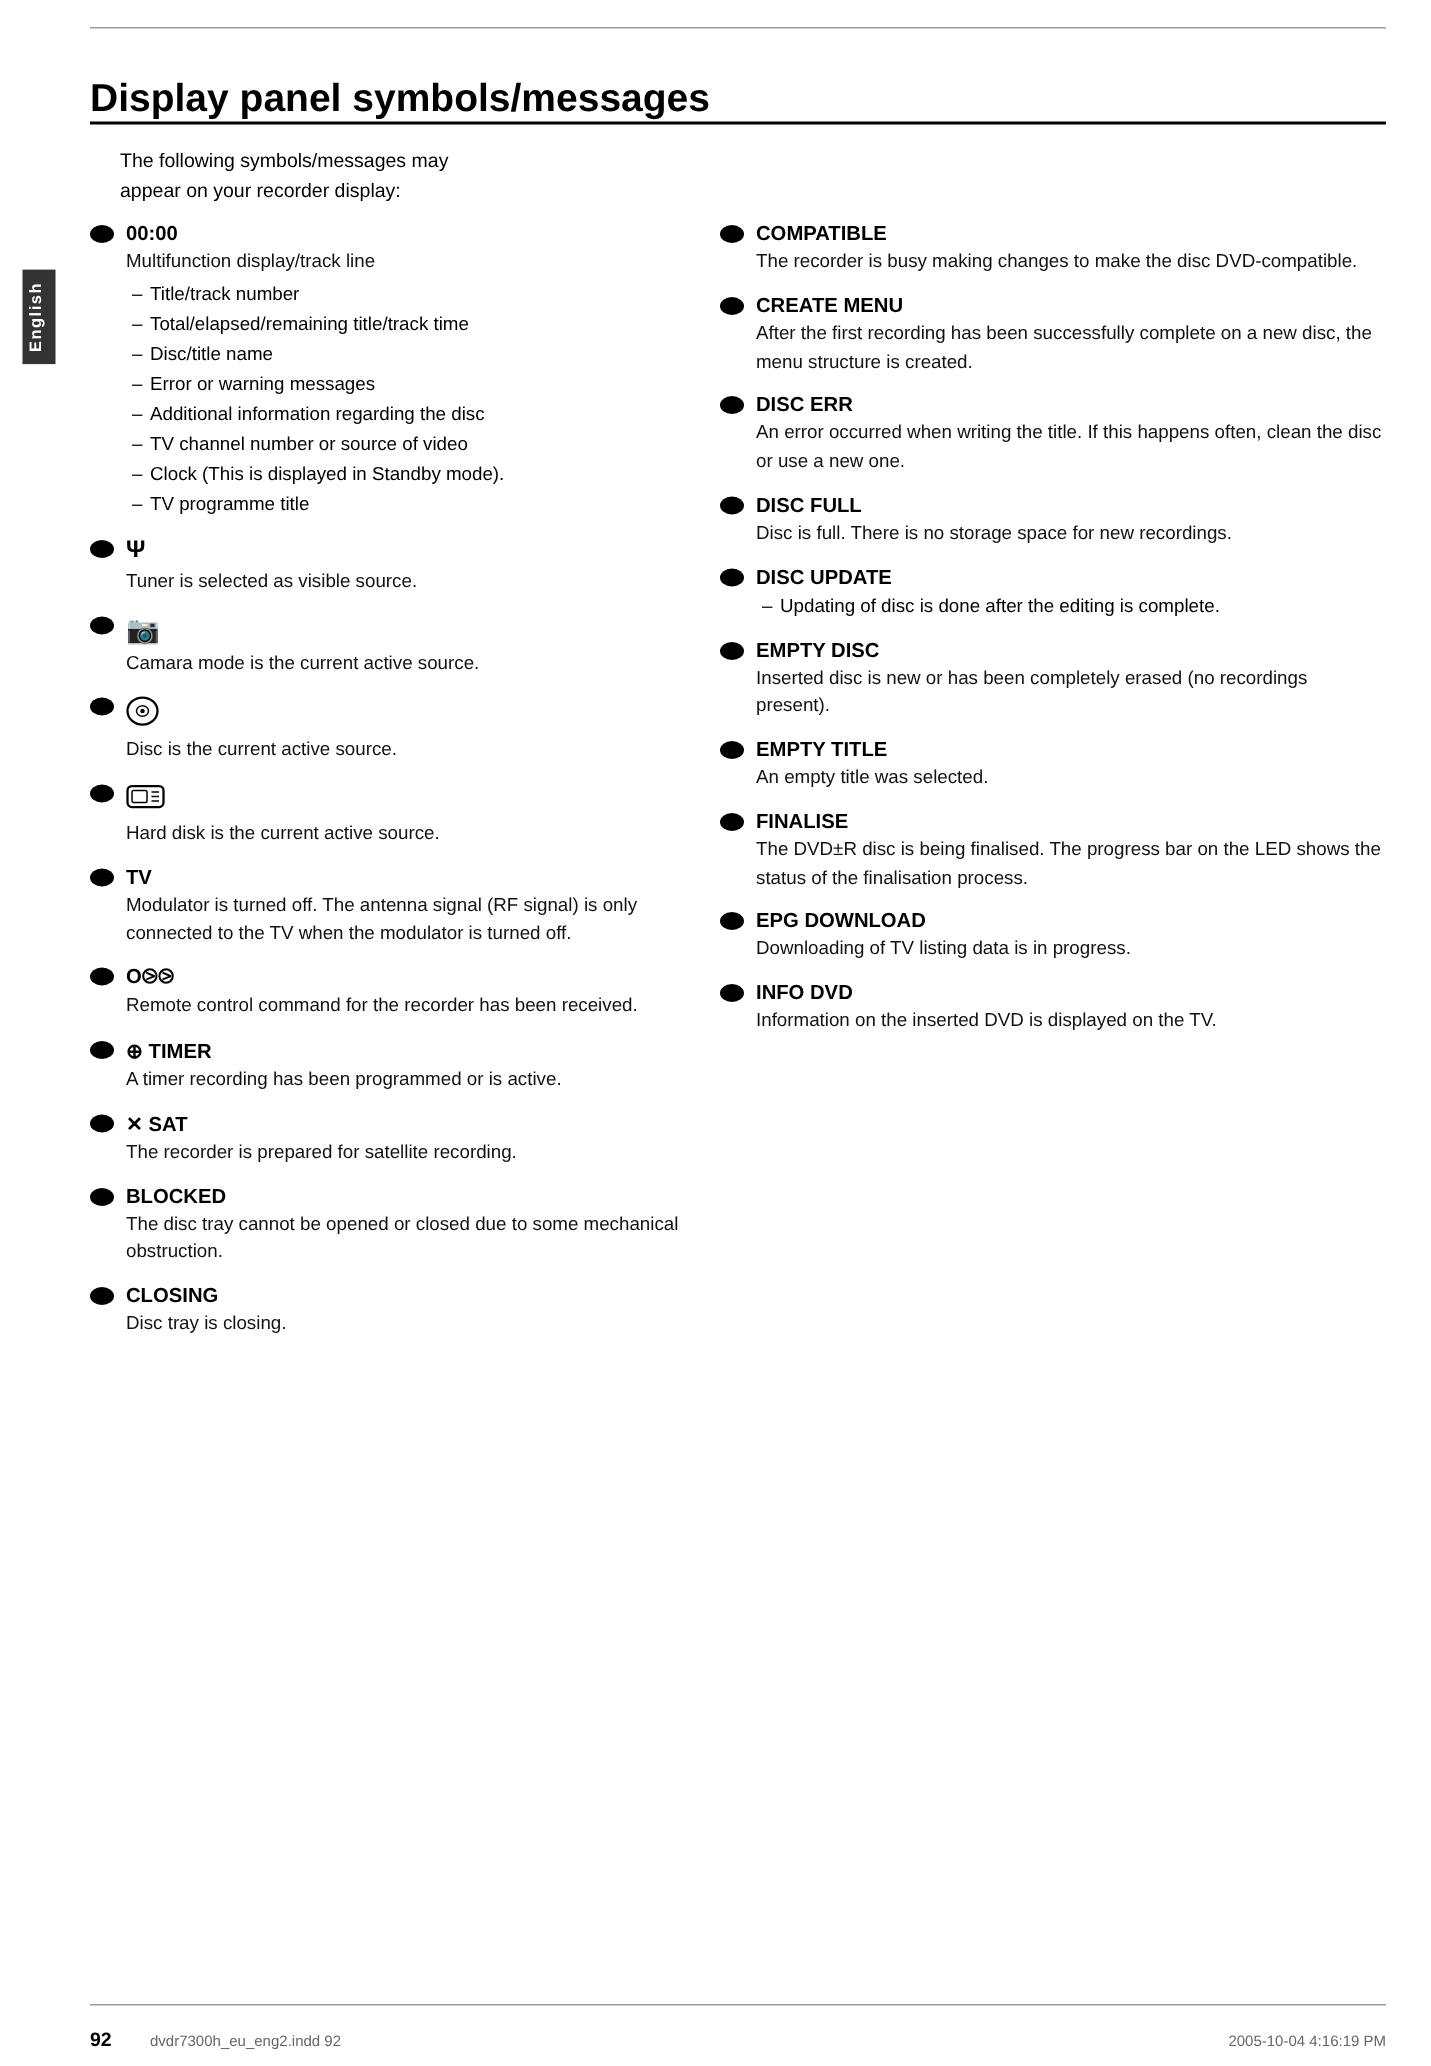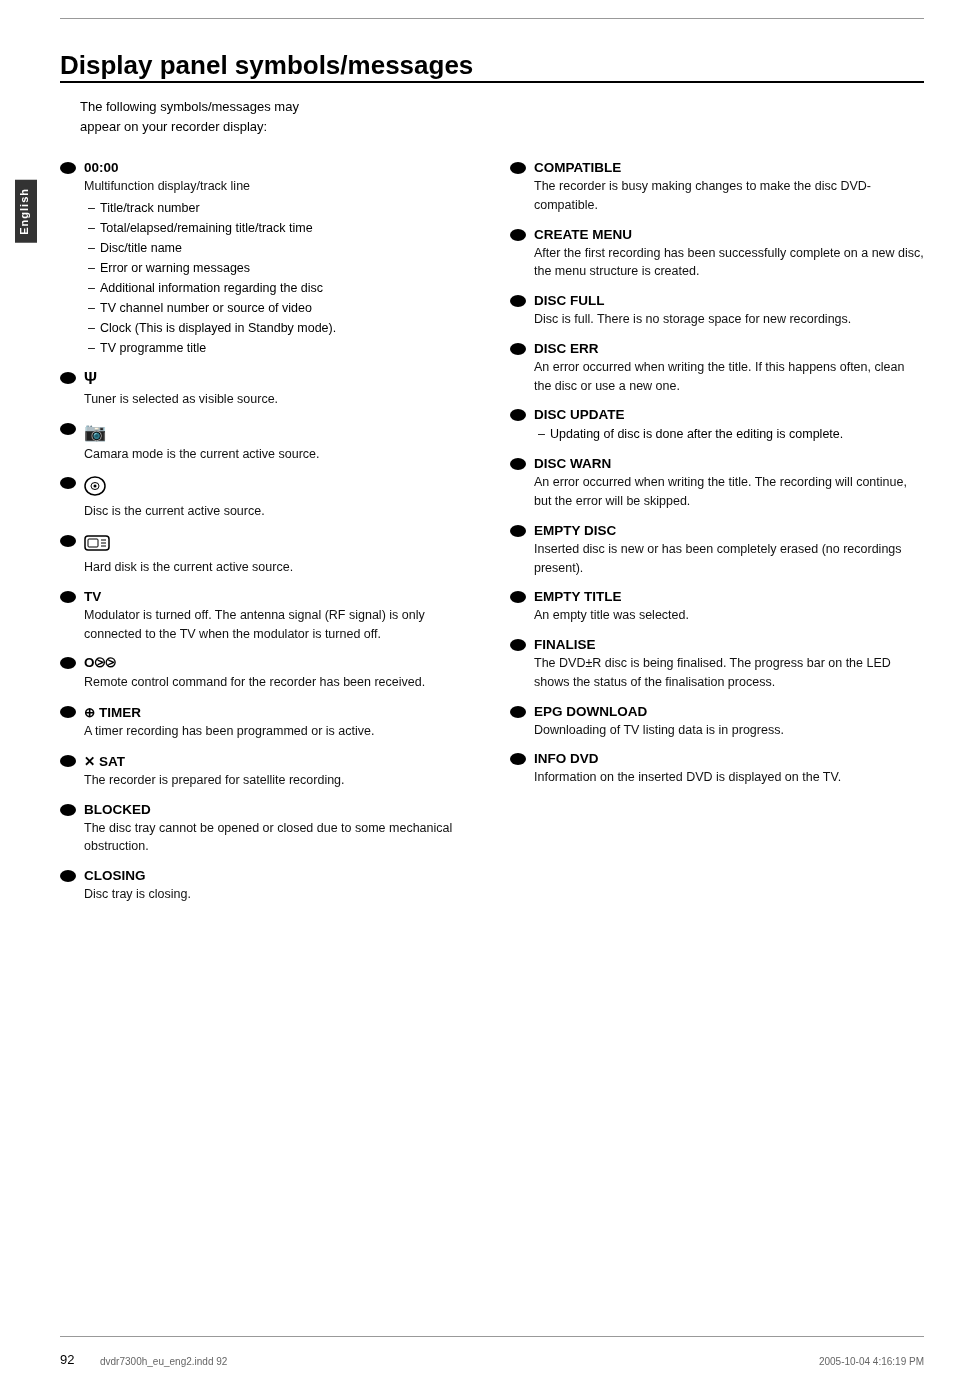--- a/index.html
+++ b/index.html
@@ -71,29 +71,28 @@
       font-size: 26px;
       font-weight: bold;
       margin-top: 20px;
       margin-bottom: 6px;
       border-bottom: 2px solid #000;
       padding-bottom: 0;
     }
 
     
     .intro-text {
-      margin: 14px 0 24px 20px;
+      margin: 14px 0 12px 20px;
       font-size: 13px;
       line-height: 1.5;
     }
 
     
     .columns {
       display: flex;
-      gap: 30px;
       margin-top: 5px;
     }
 
     .col-left {
       flex: 0 0 420px;
     }
 
     .col-right {
       flex: 1;
     }
@@ -150,21 +149,21 @@
       position: absolute;
       left: 4px;
     }
 
     
     .page-number {
       position: absolute;
       bottom: 10px;
       left: 60px;
       font-size: 13px;
-      font-weight: normal;
+      font-weight: bold;
     }
 
     
     .footer-left {
       position: absolute;
       bottom: 10px;
       left: 100px;
       font-size: 10px;
       color: #666;
     }
@@ -340,50 +339,43 @@
           <div class="bullet"></div>
           <div class="symbol-content">
             <div class="symbol-title">CREATE MENU</div>
             <div class="symbol-desc">After the first recording has been successfully complete on a new disc, the menu structure is created.</div>
           </div>
         </div>
 
         <div class="symbol-item">
           <div class="bullet"></div>
           <div class="symbol-content">
+            <div class="symbol-title">DISC ERR</div>
+            <div class="symbol-desc">An error occurred when writing the title. If this happens often, clean the disc or use a new one.</div>
+          </div>
+        </div>
+
+        <div class="symbol-item">
+          <div class="bullet"></div>
+          <div class="symbol-content">
             <div class="symbol-title">DISC FULL</div>
             <div class="symbol-desc">Disc is full. There is no storage space for new recordings.</div>
-          </div>
-        </div>
-
-        <div class="symbol-item">
-          <div class="bullet"></div>
-          <div class="symbol-content">
-            <div class="symbol-title">DISC ERR</div>
-            <div class="symbol-desc">An error occurred when writing the title. If this happens often, clean the disc or use a new one.</div>
           </div>
         </div>
 
         <div class="symbol-item">
           <div class="bullet"></div>
           <div class="symbol-content">
             <div class="symbol-title">DISC UPDATE</div>
             <ul class="sub-list">
               <li>Updating of disc is done after the editing is complete.</li>
             </ul>
           </div>
         </div>
 
-        <div class="symbol-item">
-          <div class="bullet"></div>
-          <div class="symbol-content">
-            <div class="symbol-title">DISC WARN</div>
-            <div class="symbol-desc">An error occurred when writing the title. The recording will continue, but the error will be skipped.</div>
-          </div>
-        </div>
 
         <div class="symbol-item">
           <div class="bullet"></div>
           <div class="symbol-content">
             <div class="symbol-title">EMPTY DISC</div>
             <div class="symbol-desc">Inserted disc is new or has been completely erased (no recordings present).</div>
           </div>
         </div>
 
         <div class="symbol-item">

